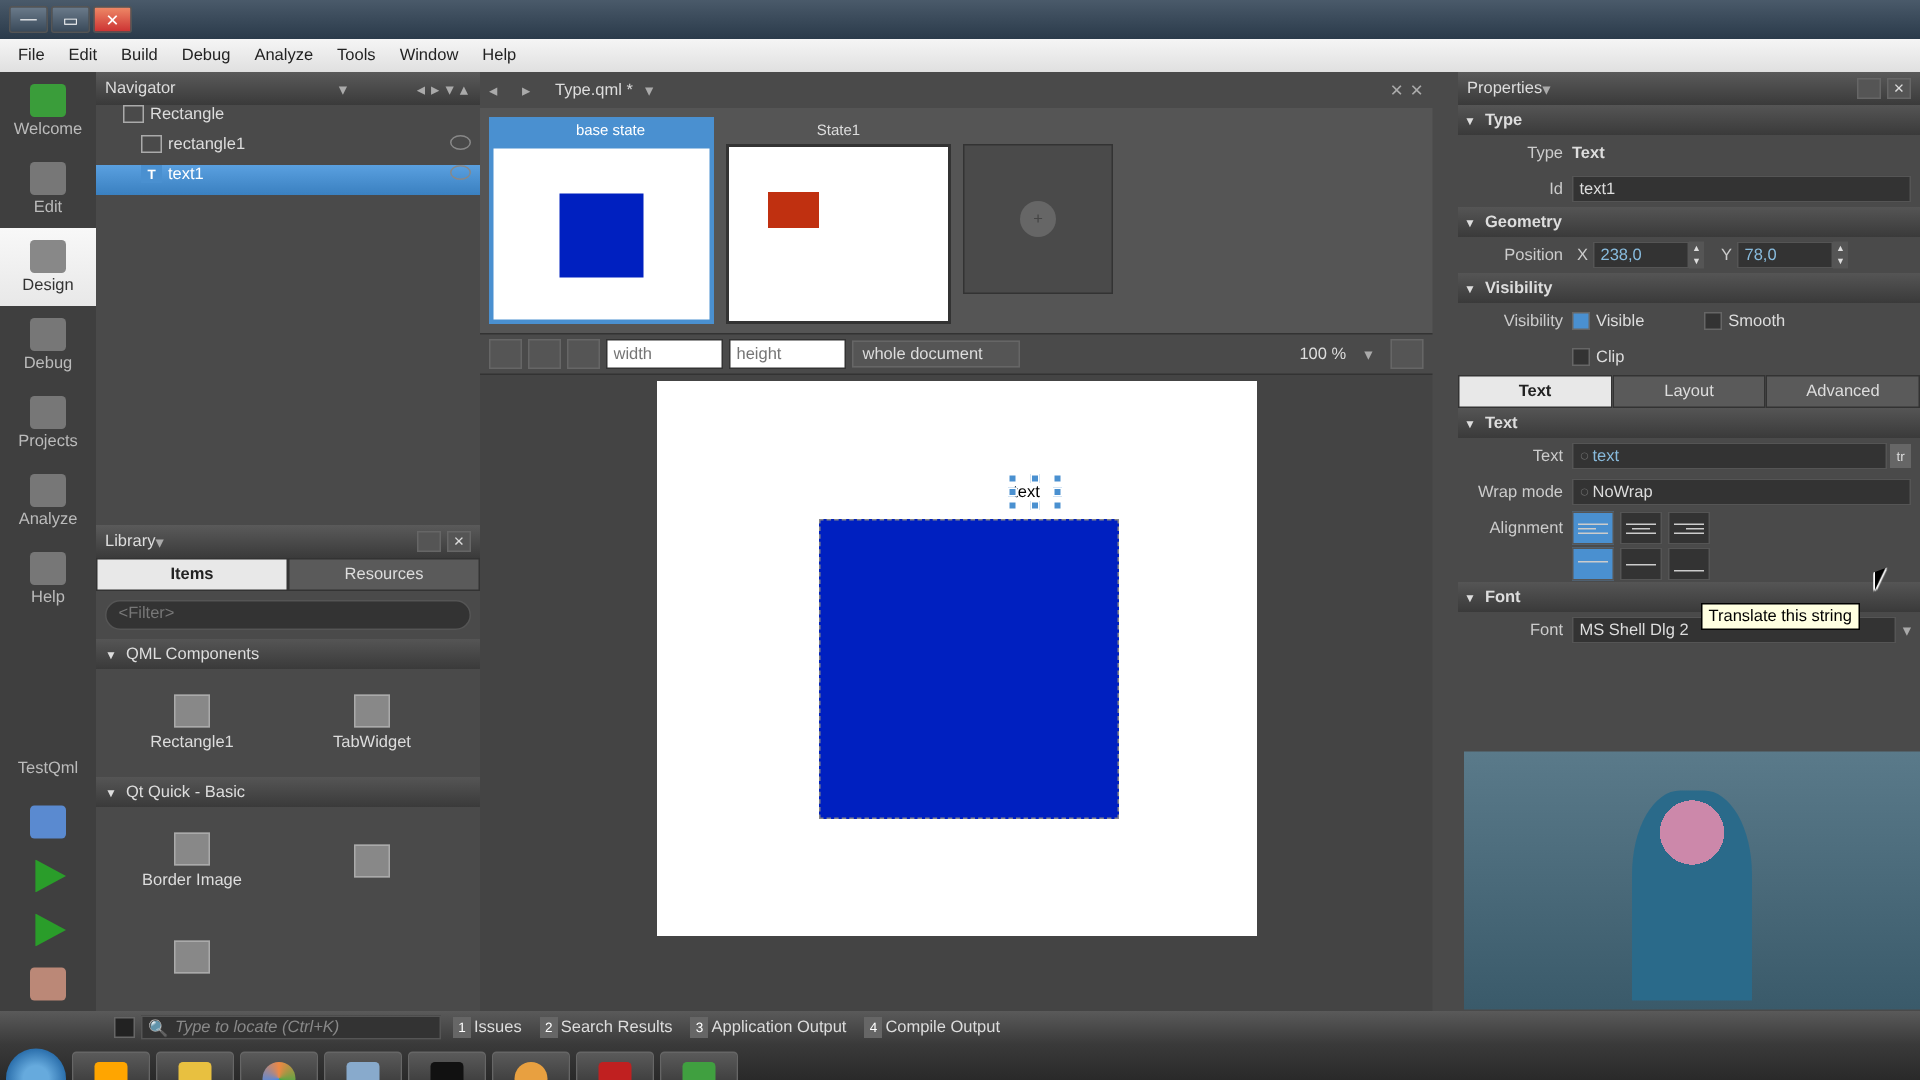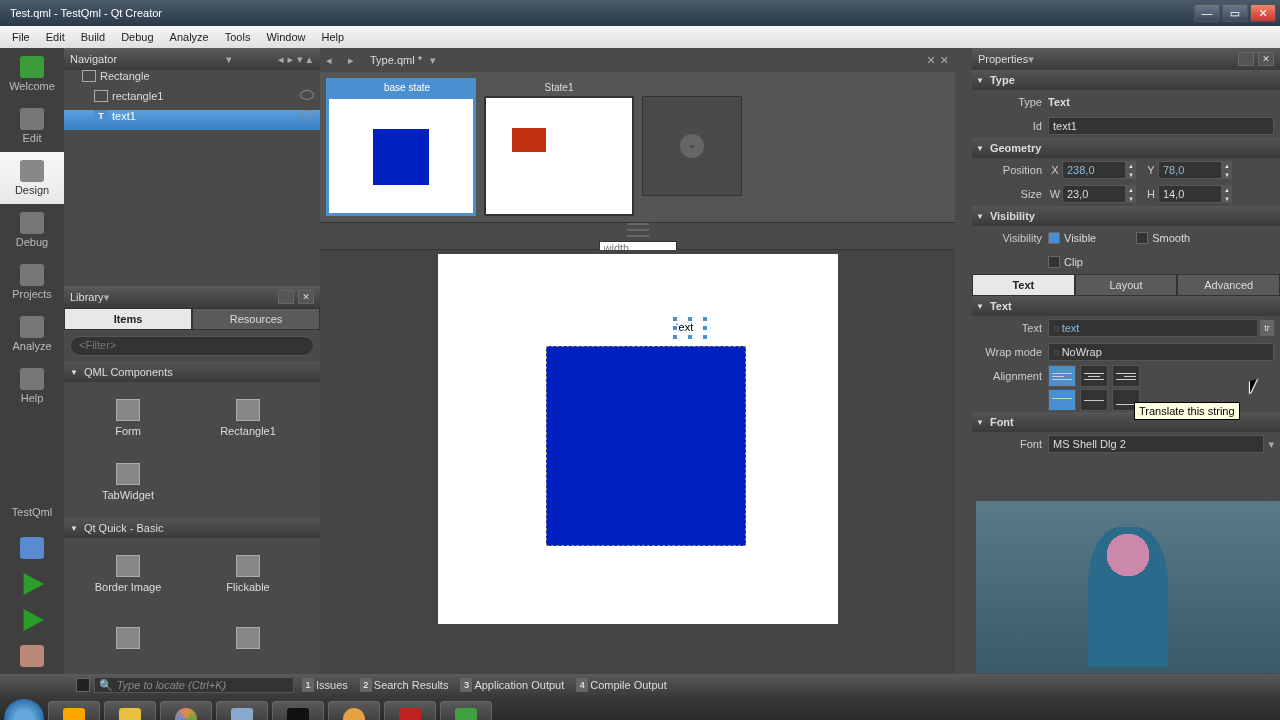--- a/index.html
+++ b/index.html
@@ -66,21 +66,21 @@
 .state-card { width:150px; display:flex; flex-direction:column; }
 .state-title { height:18px; display:flex; align-items:center; justify-content:center; font-size:10px; }
 .state-card.sel .state-title { background:#4a90d0; color:#fff;padding-left:12px; }
 .state-thumb { flex:1; background:#fff; border:2px solid #333; }
 .state-card.sel .state-thumb { border:3px solid #4a90d0; }
 .thumb-inner { width:100%; height:100%; position:relative; }
 .thumb-sq { position:absolute; }
 .add-state { width:100px; display:flex; align-items:center; justify-content:center; }
 .add-plus { width:24px; height:24px; border-radius:50%; background:#666; display:flex; align-items:center; justify-content:center; color:#444; }
 
-.canvas-toolbar { height:28px; background:#4a4a4a; display:flex; align-items:center; padding:0 6px; gap:4px; border-top:1px solid #333; border-bottom:1px solid #333;flex-direction:column; }
+.canvas-toolbar { height:28px; background:#4a4a4a; display:flex; align-items:center; padding:0 6px; gap:4px; border-top:1px solid #333; border-bottom:1px solid #333; }
 .ctb-btn { width:22px; height:20px; border:1px solid #666; background:#555; }
 .ctb-input { width:78px; height:20px; background:#fff; color:#888; padding:0 4px; border:1px solid #333; }
 .ctb-select { background:#555; color:#ddd; padding:2px 24px 2px 6px; border:1px solid #666; }
 .zoom { margin-left:auto; color:#ddd; }
 
 .canvas-tabs { height:22px; background:#555; display:flex; }
 .canvas-tab { padding:3px 12px; background:#6a6a6a; border:1px solid #444; color:#ddd; }
 
 .canvas-area { flex:1; background:#444; overflow:hidden; position:relative; display:flex; justify-content:center; padding-top:4px; }
 .canvas { width:400px; height:370px; background:#fff; position:relative; }
@@ -127,21 +127,20 @@
 .task { width:52px; height:36px; background:linear-gradient(#5a5a5a,#2a2a2a); border:1px solid #666; border-radius:3px; display:flex; align-items:center; justify-content:center; }
 .task .ti { width:22px; height:22px; border-radius:3px; }
 
 .cursor { position:absolute; width:12px; height:18px; z-index:200; pointer-events:none; }
 .cursor::before { content:''; position:absolute; width:0; height:0; border-left:7px solid #000; border-right:0; border-top:0; border-bottom:12px solid transparent; transform:skewY(-20deg); filter:drop-shadow(1px 0 0 #fff) drop-shadow(-1px 0 0 #fff) drop-shadow(0 1px 0 #fff); }
 </style>
 </head>
 <body>
 
 <div class="titlebar">
-  <span class="title">Test.qml - TestQml - Qt Creator</span>
   <div class="winbtn">—</div>
   <div class="winbtn">▭</div>
   <div class="winbtn close">✕</div>
 </div>
 
 <div class="menubar">
   <span>File</span>
   <span>Edit</span>
   <span>Build</span>
   <span>Debug</span>
@@ -249,43 +248,35 @@
         <div class="tab">Resources</div>
       </div>
       <div class="filter">&lt;Filter&gt;</div>
       <div class="section-hdr">
           <span class="tri">▼</span>
           <span>QML Components</span>
         </div>
       <div class="items-grid">
         <div class="item-cell">
             <div class="item-ico"></div>
-            <span>Form</span>
-          </div>
-        <div class="item-cell">
-            <div class="item-ico"></div>
             <span>Rectangle1</span>
           </div>
         <div class="item-cell">
             <div class="item-ico"></div>
             <span>TabWidget</span>
           </div>
       </div>
       <div class="section-hdr">
           <span class="tri">▼</span>
           <span>Qt Quick - Basic</span>
         </div>
       <div class="items-grid">
         <div class="item-cell">
             <div class="item-ico"></div>
             <span>Border Image</span>
-          </div>
-        <div class="item-cell">
-            <div class="item-ico"></div>
-            <span>Flickable</span>
           </div>
         <div class="item-cell">
             <div class="item-ico"></div>
           </div>
         <div class="item-cell">
             <div class="item-ico"></div>
           </div>
       </div>
     </div>
   </div>
@@ -381,35 +372,20 @@
           <div>▲</div>
           <div>▼</div>
         </div>
         <span class="prop-sublabel" style="margin-left:8px">Y</span>
         <div class="prop-spin">78,0</div>
         <div class="spin-btns">
           <div>▲</div>
           <div>▼</div>
         </div>
       </div>
-    <div class="prop-row">
-        <span class="prop-label">Size</span>
-        <span class="prop-sublabel">W</span>
-        <div class="prop-spin txt" style="color:#ddd">23,0</div>
-        <div class="spin-btns">
-          <div>▲</div>
-          <div>▼</div>
-        </div>
-        <span class="prop-sublabel" style="margin-left:8px">H</span>
-        <div class="prop-spin txt" style="color:#ddd">14,0</div>
-        <div class="spin-btns">
-          <div>▲</div>
-          <div>▼</div>
-        </div>
-      </div>
 
     <div class="prop-sec-hdr">
         <span class="tri">▼</span>
         <span>Visibility</span>
       </div>
     <div class="prop-row">
         <span class="prop-label">Visibility</span>
         <div class="chk on"></div>
         <span>Visible</span>
         <div style="width:40px"></div>

